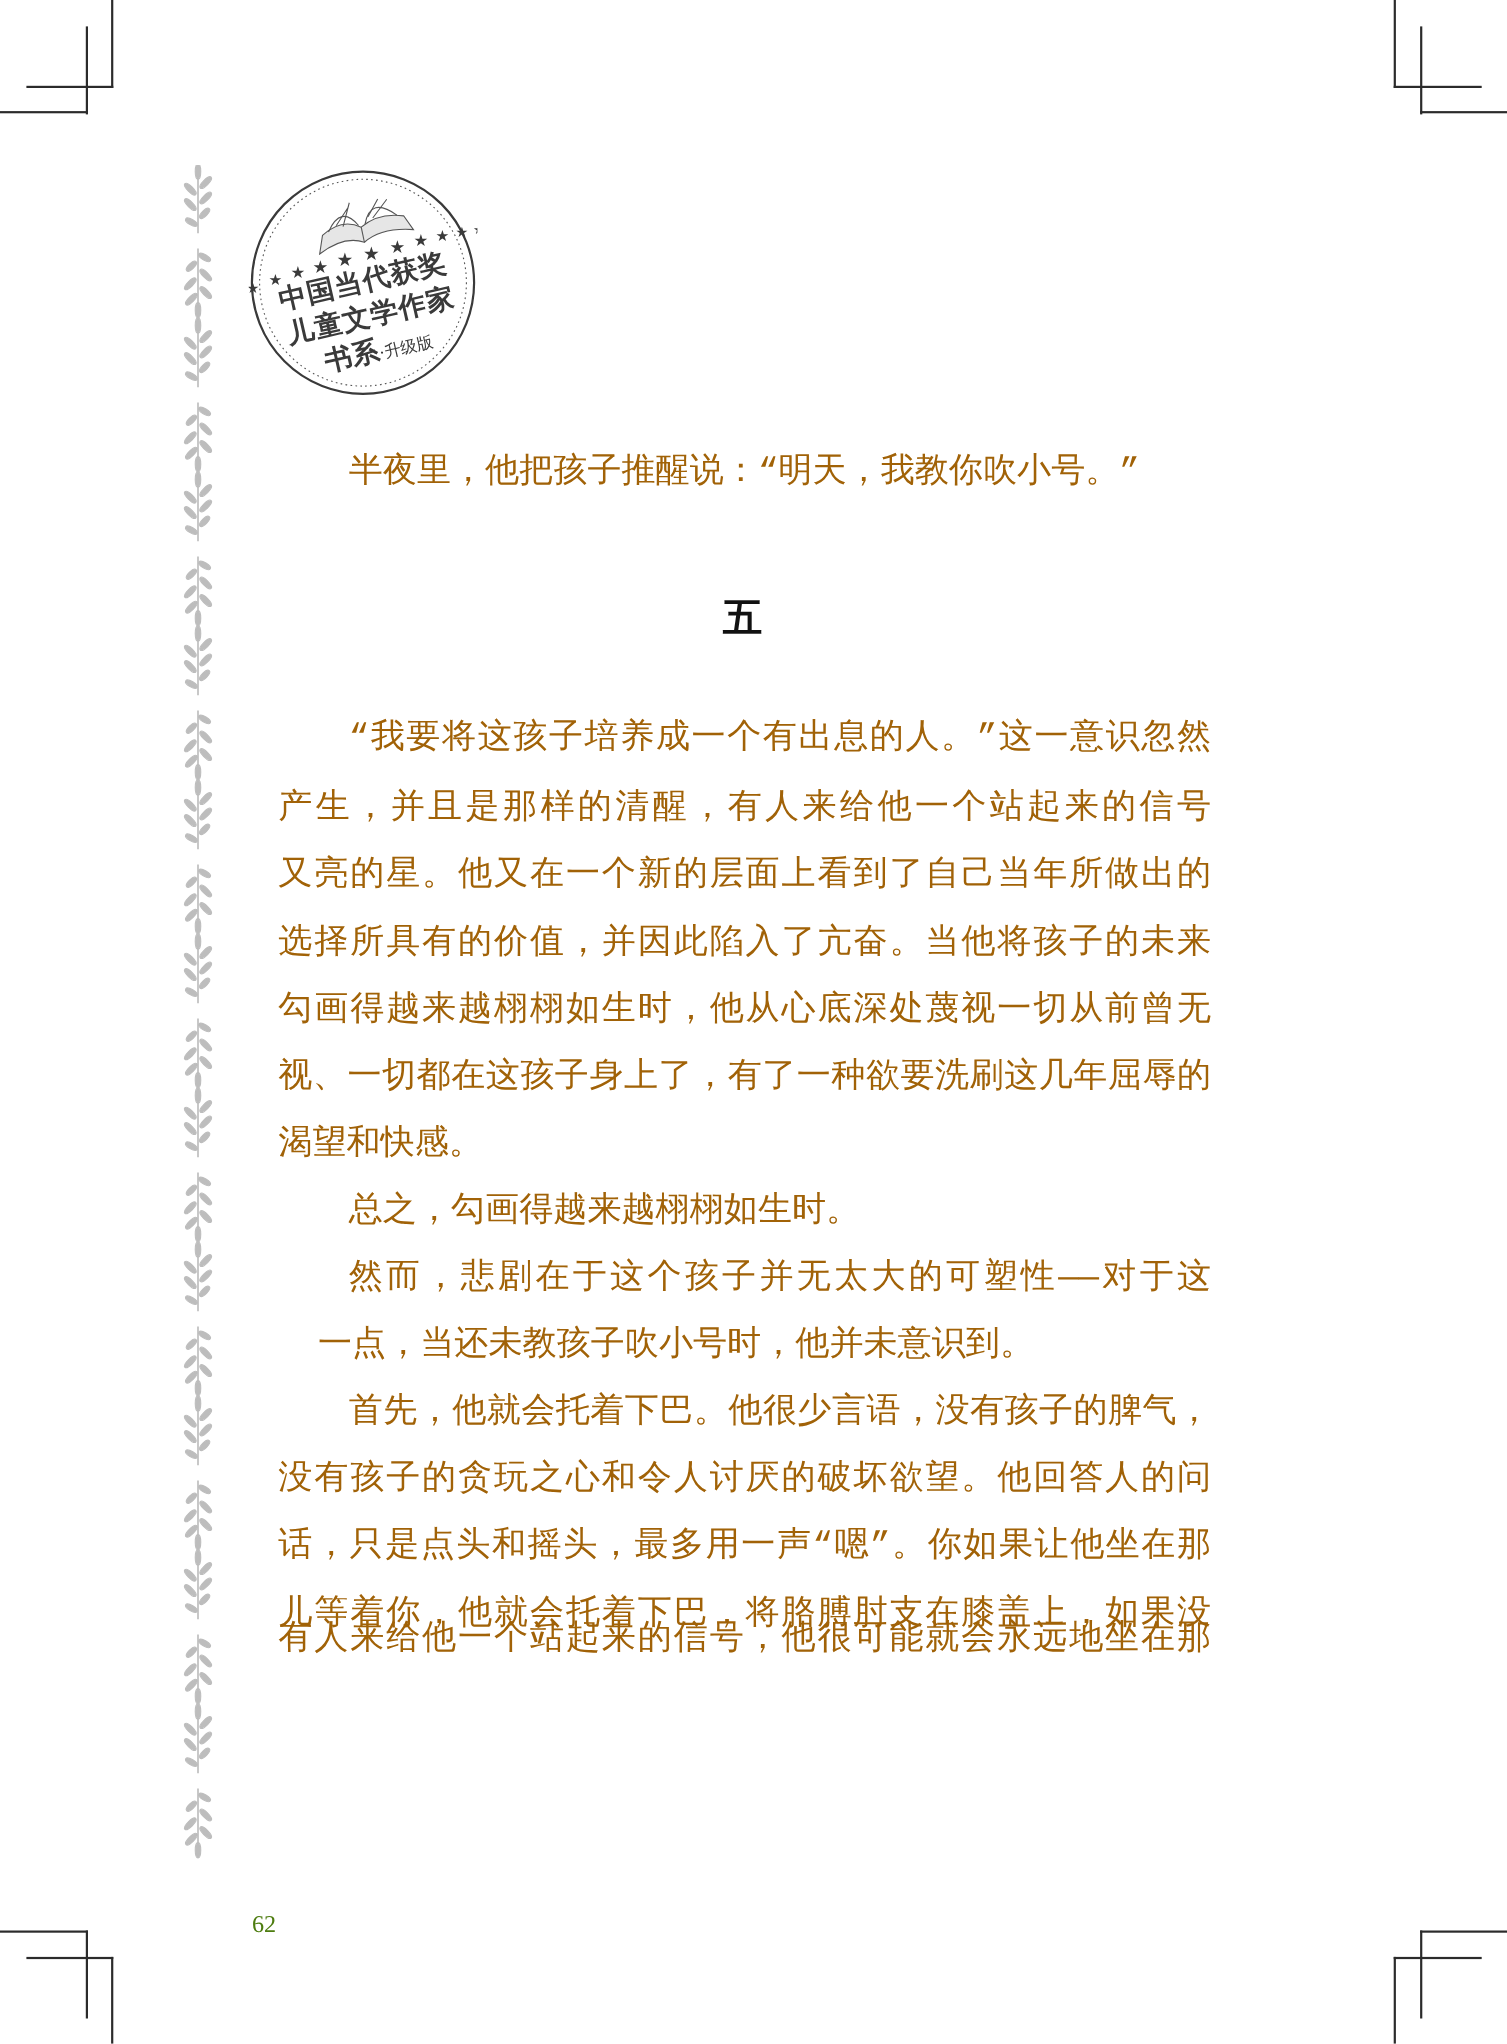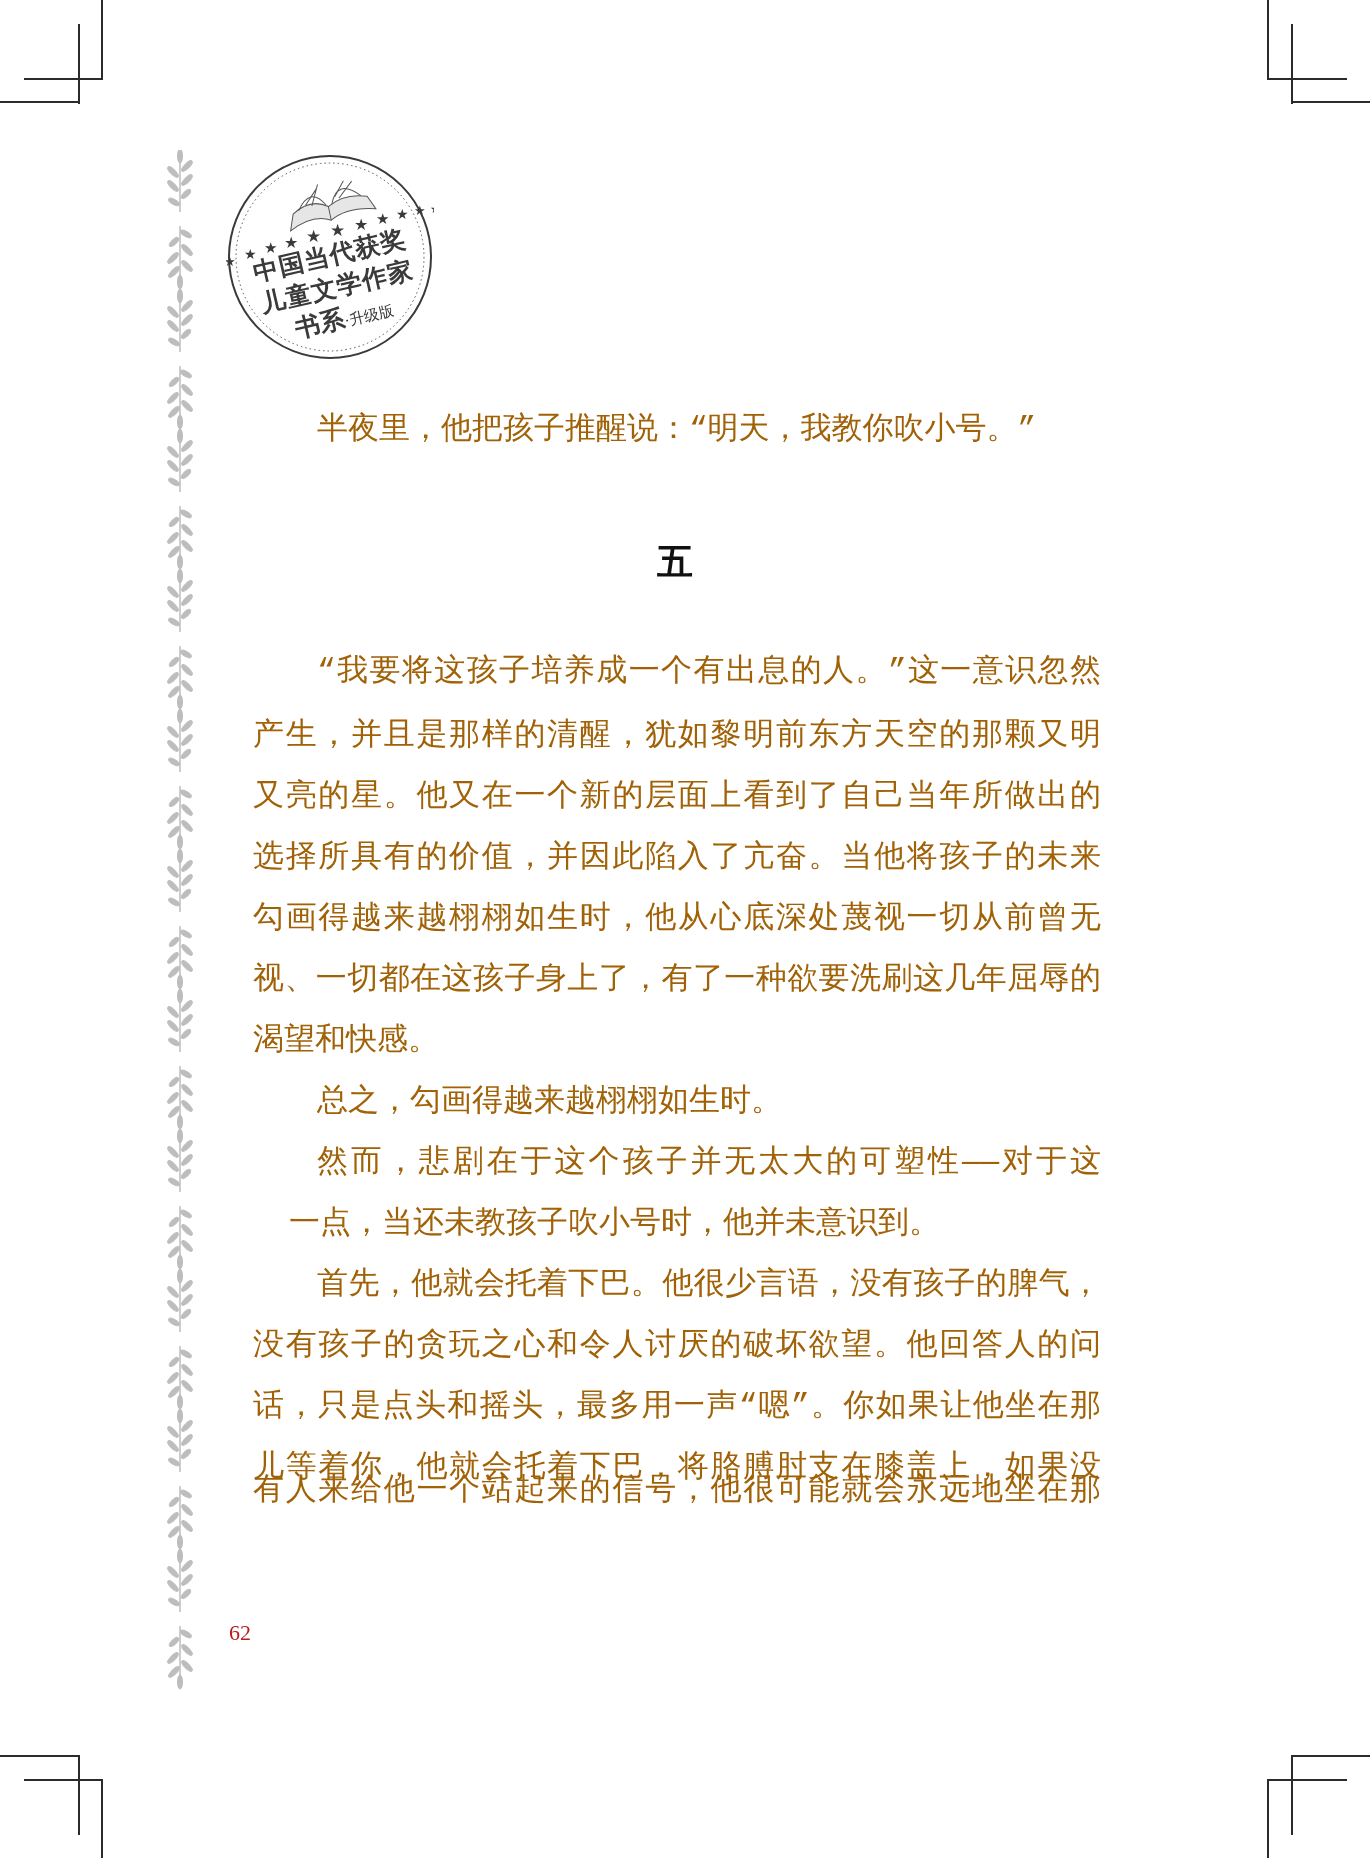--- a/index.html
+++ b/index.html
@@ -22,21 +22,21 @@
 
   .para-line { position:absolute; left:253px; width:848px; height:40px;
                font-size:31px; line-height:40px; white-space:nowrap; color:#a16207;
                font-family:Liberation Mono, monospace; }
   .full { text-align:justify; text-align-last:justify; }
   .indent { padding-left:64px; box-sizing:border-box; }
 
   #chapter-title { position:absolute; left:640px; top:538px; width:70px; text-align:center;
                    font-size:36px; font-weight:bold; color:#111;
                    font-family:"DejaVu Serif", "Liberation Serif", serif; }
-  #page-number { position:absolute; left:229px; top:1620px; font-size:22px; color:#b91c1c;
+  #page-number { position:absolute; left:229px; top:1736px; font-size:22px; color:#4d7c0f;
                  font-family:"Liberation Serif", "DejaVu Serif", serif; }
 </style>
 </head>
 <body>
 
 <div>
   <div class="crop v" style="left:101px;top:0;height:80px;"></div>
   <div class="crop h" style="left:24px;top:78px;width:79px;"></div>
   <div class="crop v" style="left:78px;top:24px;height:80px;"></div>
   <div class="crop h" style="left:0;top:101px;width:80px;"></div>
@@ -144,21 +144,21 @@
     </div>
   </div>
 </div>
 
 <div class="para-line indent" style="top:410px;">半夜里，他把孩子推醒说：“明天，我教你吹小号。”</div>
 
 <div id="chapter-title">五</div>
 
 <div>
   <div class="para-line indent full" style="top:652px;">“我要将这孩子培养成一个有出息的人。”这一意识忽然</div>
-  <div class="para-line full" style="top:716px;">产生，并且是那样的清醒，犹如黎明前东方天空的那颗又明</div>
+  <div class="para-line full" style="top:716px;">产生，并且是那样的清醒，有人来给他一个站起来的信号</div>
   <div class="para-line full" style="top:777px;">又亮的星。他又在一个新的层面上看到了自己当年所做出的</div>
   <div class="para-line full" style="top:838px;">选择所具有的价值，并因此陷入了亢奋。当他将孩子的未来</div>
   <div class="para-line full" style="top:899px;">勾画得越来越栩栩如生时，他从心底深处蔑视一切从前曾无</div>
   <div class="para-line full" style="top:960px;">视、一切都在这孩子身上了，有了一种欲要洗刷这几年屈辱的</div>
   <div class="para-line" style="top:1021px;">渴望和快感。</div>
 </div>
 
 <div>
   <div class="para-line indent" style="top:1082px;">总之，勾画得越来越栩栩如生时。</div>
 </div>

